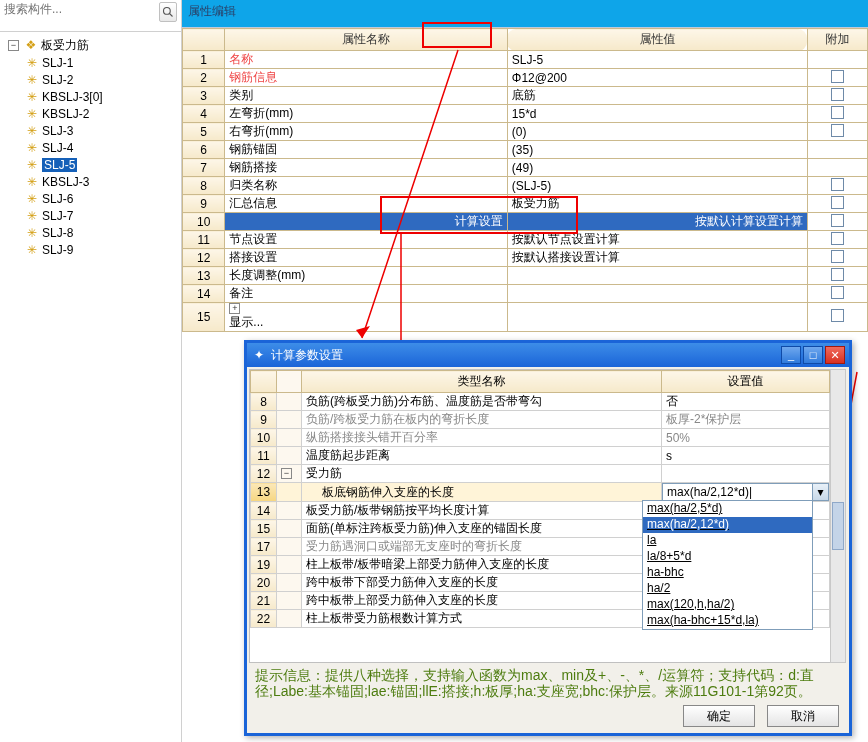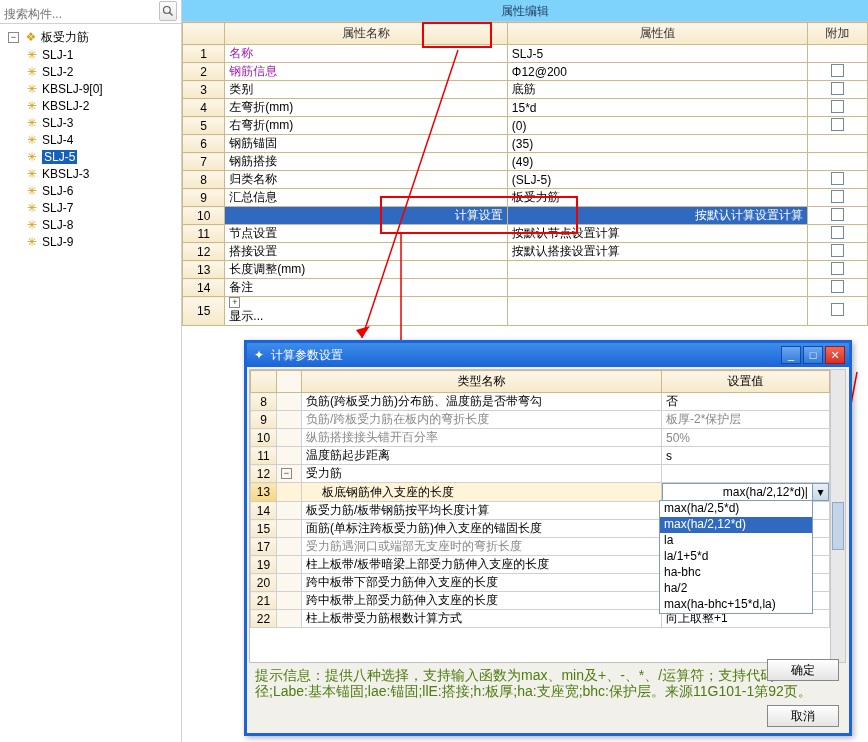--- a/index.html
+++ b/index.html
@@ -1,41 +1,41 @@
 <!DOCTYPE html>
 <html><head>
 <meta charset="utf-8">
 <style>
 * { box-sizing: border-box; margin: 0; padding: 0; font-family: "Microsoft YaHei", SimSun, sans-serif; font-size: 12px; }
 body { background: #fff; width: 868px; height: 742px; position: relative; overflow: hidden; }
 
 .left-panel { position: absolute; left: 0; top: 0; width: 182px; height: 742px; border-right: 1px solid #d0d0d0; background: #fff; }
-.search-row { display: flex; align-items: flex-end; border-bottom: 1px solid #d0d0d0; height: 24px; padding: 2px 4px; }
+.search-row { display: flex; align-items: flex-start; border-bottom: 1px solid #d0d0d0; height: 32px; padding: 2px 4px; }
 .search-input { flex: 1; border: none; outline: none; background: transparent; }
 .search-btn { width: 22px; height: 20px; border: 1px solid #c0c0c0; background: linear-gradient(#fff,#e8e8e8); border-radius: 2px; display: flex; align-items: center; justify-content: center; cursor: pointer; }
 
 .tree { padding: 4px 0; }
 .tree-node { display: flex; align-items: center; height: 18px; padding-left: 8px; cursor: default; }
 .tree-toggle { width: 11px; height: 11px; border: 1px solid #888; margin-right: 4px; display: flex; align-items: center; justify-content: center; font-size: 9px; line-height: 1; color: #333; cursor: pointer; }
 .tree-icon { width: 16px; height: 16px; display: flex; align-items: center; justify-content: center; margin-right: 2px; color: #d4a017; }
 .tree-label { white-space: nowrap; }
 .tree-children { padding-left: 24px; }
 .tree-leaf { display: flex; align-items: center; height: 17px; cursor: pointer; }
 .tree-leaf .tree-label.sel { background: #1560b8; color: #fff; padding: 0 2px; }
 
 .right-panel { position: absolute; left: 182px; top: 0; width: 686px; height: 742px; }
-.prop-header { background: #7dd3fc; border-bottom: 1px solid #c0c9d8; height: 22px; padding: 3px 6px; color: #2a4068; text-align: center; }
+.prop-header { background: #0ea5e9; border-bottom: 1px solid #c0c9d8; height: 28px; padding: 3px 6px; color: #2a4068; }
 .prop-table { border-collapse: collapse; width: 100%; }
 .prop-table th { background: linear-gradient(#fdf6e8,#f6e9ca); border: 1px solid #cbb98c; height: 22px; text-align: center; font-weight: normal; color: #333; padding: 0 4px; }
 .prop-table td { border: 1px solid #cbb98c; height: 18px; padding: 0 4px; }
 .prop-table .rn { width: 24px; text-align: center; background: linear-gradient(#fdf6e8,#f6e9ca); }
 .prop-table .name { width: 160px; }
 .prop-table .val { width: 170px; }
 .prop-table .add { width: 34px; text-align: center; }
-.prop-table .blue { color: #a21caf; }
+.prop-table .blue { color: #ef4444; }
 .prop-table .selrow td.name, .prop-table .selrow td.val { background: #2f6ac0; color: #fff; text-align: right; }
 .chk { width: 13px; height: 13px; border: 1px solid #6e8aa8; display: inline-block; background: #fff; }
 
 .red-box { position: absolute; border: 2px solid #e00; pointer-events: none; }
 .arrow { position: absolute; pointer-events: none; }
 
 .dialog { position: absolute; left: 244px; top: 340px; width: 608px; height: 396px; border: 3px solid #1a64d8; background: #f2f0ea; box-shadow: 2px 2px 6px rgba(0,0,0,0.3); }
 .dialog-title { height: 24px; background: linear-gradient(#3d8de8,#1a64d8); color: #fff; display: flex; align-items: center; padding: 0 4px; }
 .dialog-title .ticon { width: 16px; height: 16px; margin-right: 4px; display: flex; align-items: center; justify-content: center; }
 .dialog-title .spacer { flex: 1; }
@@ -51,32 +51,32 @@
 .param-table td { border: 1px solid #d0d0d0; height: 18px; padding: 0 4px; }
 .param-table .rn { width: 26px; text-align: center; background: linear-gradient(#fdf6e8,#f6e9ca); }
 .param-table .tcol { width: 16px; text-align: center; background: #fdf8ef; }
 .param-table .name { }
 .param-table .val { width: 168px; }
 .param-table .gray { color: #888; }
 .param-table .currow td.rn { background: linear-gradient(#fbe8b8,#f6d680); }
 .param-table .currow td.name, .param-table .currow td.tcol { background: #fff4d8; padding-left: 20px; }
 .param-table .currow td.val { background: #fff; }
 
-.combo { position: absolute; right: 17px; width: 154px; border: 1px solid #7f9db9; background: #fff; z-index: 5; }
+.combo { position: absolute; right: 17px; width: 171px; border: 1px solid #7f9db9; background: #fff; z-index: 5; text-decoration: underline; }
 .combo-row { height: 16px; padding: 0 4px; cursor: pointer; white-space: nowrap; }
 .combo-row.sel { background: #2f6ac0; color: #fff; }
 .combo-input { display: flex; height: 18px; border: 1px solid #7f9db9; background: #fff; }
-.combo-input span { flex: 1; padding: 0 4px; line-height: 16px; text-align: right; }
+.combo-input span { flex: 1; padding: 0 4px; line-height: 16px; }
 .combo-input .dd { width: 16px; background: linear-gradient(#e8f0f8,#c8d8e8); border-left: 1px solid #7f9db9; display: flex; align-items: center; justify-content: center; cursor: pointer; }
 
 .hint { position: absolute; left: 4px; right: 4px; bottom: 32px; font-size: 14px; color: #4d7c0f; line-height: 16px; padding: 2px 4px; }
-.btn-row { position: absolute; right: 10px; bottom: 6px; display: flex; gap: 24px; flex-direction: column; }
+.btn-row { position: absolute; right: 10px; bottom: 6px; display: flex; gap: 12px; }
 .btn { width: 72px; height: 22px; border: 1px solid #888; background: linear-gradient(#fff,#e4e4e4); cursor: pointer; }
 
-.th-val { position: relative; }
+.th-val { position: relative; border-radius: 9px; }
 </style>
 </head>
 <body>
 
 <div class="left-panel">
   <div class="search-row">
     <input class="search-input" placeholder="搜索构件..." style="">
     <div class="search-btn">
       <svg width="12" height="12" viewBox="0 0 16 16">
           <circle cx="6.5" cy="6.5" r="4.5" fill="none" stroke="#555" stroke-width="1.5"></circle>
@@ -94,21 +94,21 @@
         <div class="tree-leaf">
           <span class="tree-icon">✳</span>
           <span class="tree-label">SLJ-1</span>
         </div>
         <div class="tree-leaf">
           <span class="tree-icon">✳</span>
           <span class="tree-label">SLJ-2</span>
         </div>
         <div class="tree-leaf">
           <span class="tree-icon">✳</span>
-          <span class="tree-label">KBSLJ-9[0]</span>
+          <span class="tree-label">KBSLJ-3[0]</span>
         </div>
         <div class="tree-leaf">
           <span class="tree-icon">✳</span>
           <span class="tree-label">KBSLJ-2</span>
         </div>
         <div class="tree-leaf">
           <span class="tree-icon">✳</span>
           <span class="tree-label">SLJ-3</span>
         </div>
         <div class="tree-leaf">
@@ -370,23 +370,24 @@
             <td class="name">柱上板带受力筋根数计算方式</td>
             <td class="val">向上取整+1</td>
           </tr>
         </tbody>
     </table>
 
     <div class="combo" style="top:130px;" id="combo-list">
         <div class="combo-row">max(ha/2,5*d)</div>
         <div class="combo-row sel">max(ha/2,12*d)</div>
         <div class="combo-row">la</div>
-        <div class="combo-row">la/1+5*d</div>
+        <div class="combo-row">la/8+5*d</div>
         <div class="combo-row">ha-bhc</div>
         <div class="combo-row">ha/2</div>
+        <div class="combo-row">max(120,h,ha/2)</div>
         <div class="combo-row">max(ha-bhc+15*d,la)</div>
       </div>
   </div>
   <div class="dialog-scroll">
       <div class="thumb"></div>
     </div>
   <div class="hint">提示信息：提供八种选择，支持输入函数为max、min及+、-、*、/运算符；支持代码：d:直径;Labe:基本锚固;lae:锚固;llE:搭接;h:板厚;ha:支座宽;bhc:保护层。来源11G101-1第92页。</div>
   <div class="btn-row">
     <button class="btn">确定</button>
     <button class="btn">取消</button>

